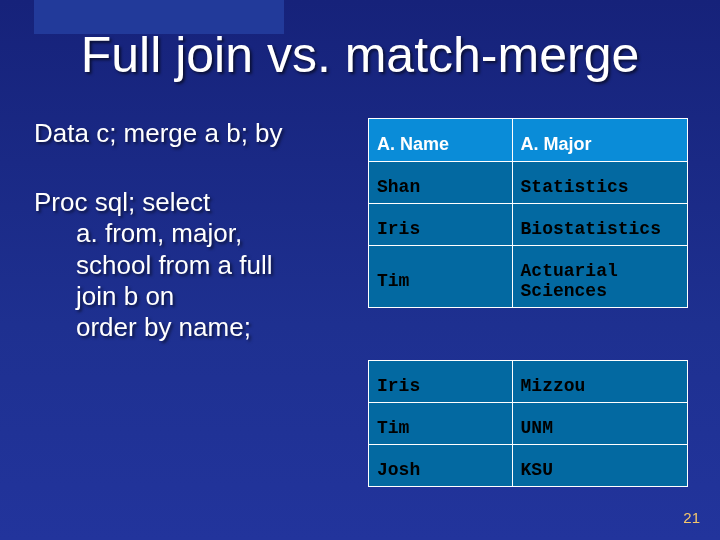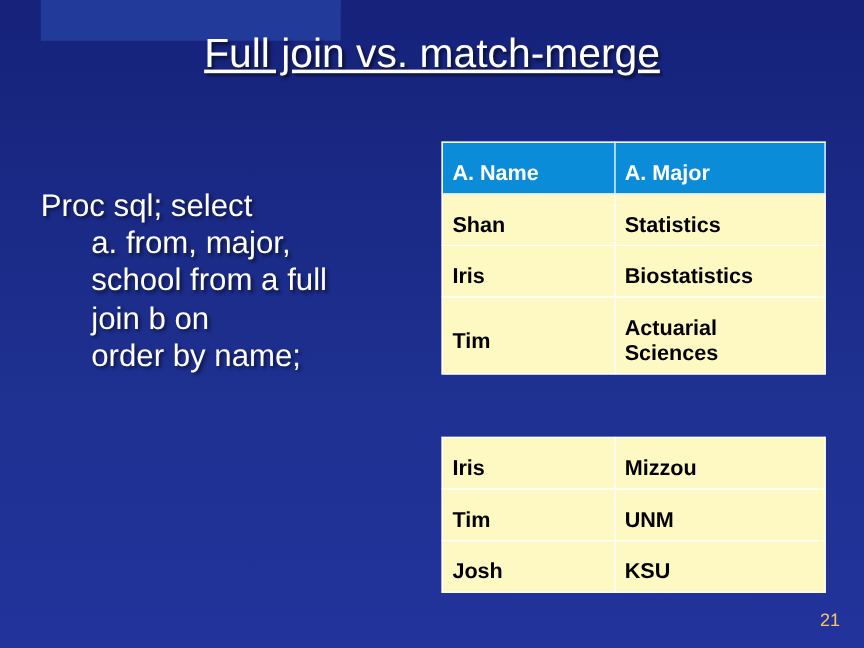--- a/index.html
+++ b/index.html
@@ -26,23 +26,22 @@
     height: 34px;
     background: #223a9a;
   }
   .title {
     position: absolute;
     top: 26px;
     left: 0;
     width: 720px;
     text-align: center;
     color: #ffffff;
-    font-size: 34px;
+    font-size: 50px;
     text-shadow: 2px 2px 3px rgba(0,0,0,0.6);
-    text-decoration: underline;
   }
   .col-left {
     position: absolute;
     top: 118px;
     left: 34px;
     width: 322px;
     color: #ffffff;
   }
   .code-block {
     font-size: 26px;
@@ -75,22 +74,23 @@
     font-size: 18px;
     text-align: left;
     padding: 15px 8px 6px 8px;
     font-weight: bold;
   }
   table.data th {
     background: #0a8cd8;
     color: #ffffff;
   }
   table.data td {
-    background: #fef9c3;
+    background: #0369a1;
     color: #000000;
+    font-family: Liberation Mono, monospace;
   }
   table.data td:first-child, table.data th:first-child {
     width: 45%;
   }
   .pagenum {
     position: absolute;
     right: 20px;
     bottom: 14px;
     color: #f5c76b;
     font-size: 15px;
@@ -99,20 +99,21 @@
 </head>
 <body>
 
 <div class="slide">
   <div class="accent-bar"></div>
 
   <div class="title">Full join vs. match-merge</div>
 
   <div class="col-left">
     <div class="code-block">
+      <span class="first">Data c; merge a b; by</span>
     </div>
     <div class="code-block">
       <span class="first">Proc sql; select</span>
       <span class="indent">a. from, major,</span>
       <span class="indent">school from a full</span>
       <span class="indent">join b on</span>
       <span class="indent">order by name;</span>
     </div>
   </div>
 

